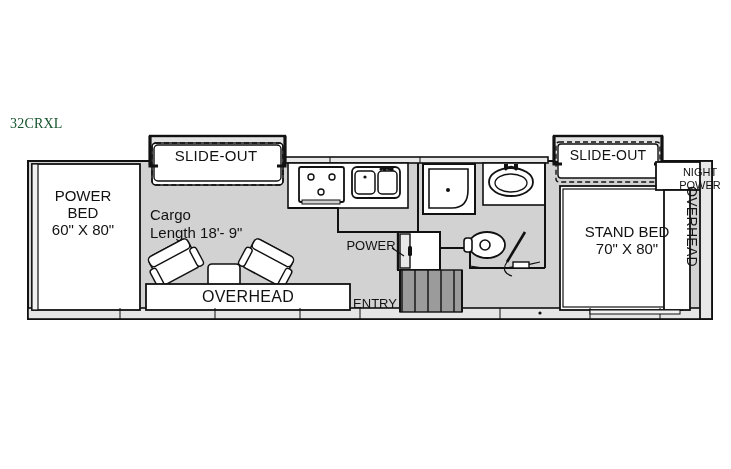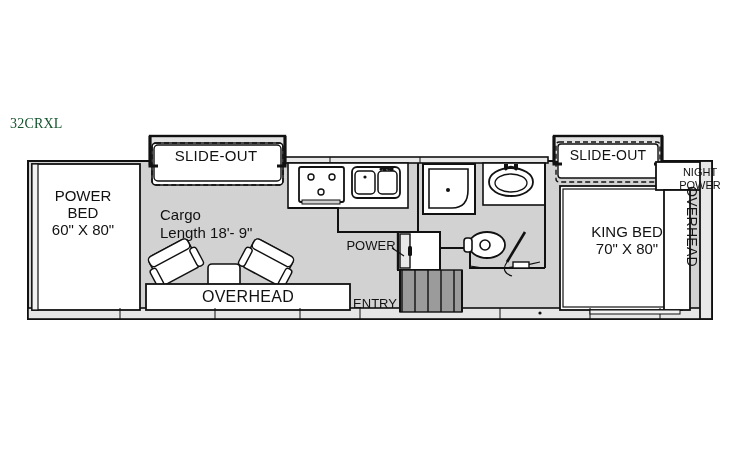--- a/index.html
+++ b/index.html
@@ -43,21 +43,21 @@
     font-family: "Liberation Sans", sans-serif;
     white-space: nowrap;
     text-align: center;
     line-height: 1.12;
   }
   .t-powerbed {
     left: 30px; top: 188px; width: 106px;
     font-size: 15px;
   }
   .t-cargo {
-    left: 160px; top: 206px; width: 130px;
+    left: 150px; top: 206px; width: 130px;
     font-size: 15px;
     text-align: left;
     line-height: 1.2;
   }
   .t-overhead-left {
     left: 152px; top: 288px; width: 192px;
     font-size: 16px;
     letter-spacing: 0.3px;
   }
   .t-entry {
@@ -294,21 +294,21 @@
 
   <div class="txt t-entry">ENTRY</div>
 
   <div class="txt t-refer">POWER</div>
 
   <div class="txt t-slideout-left">SLIDE-OUT</div>
 
   <div class="txt t-slideout-right">SLIDE-OUT</div>
 
   <div class="txt t-kingbed">
-    <div>KING BED</div>
+    <div>STAND BED</div>
     <div>70" X 80"</div>
   </div>
 
   <div class="txt t-nightstand">
     <div>NIGHT</div>
     <div>POWER</div>
   </div>
 
   <div class="t-overhead-right">OVERHEAD</div>
 

